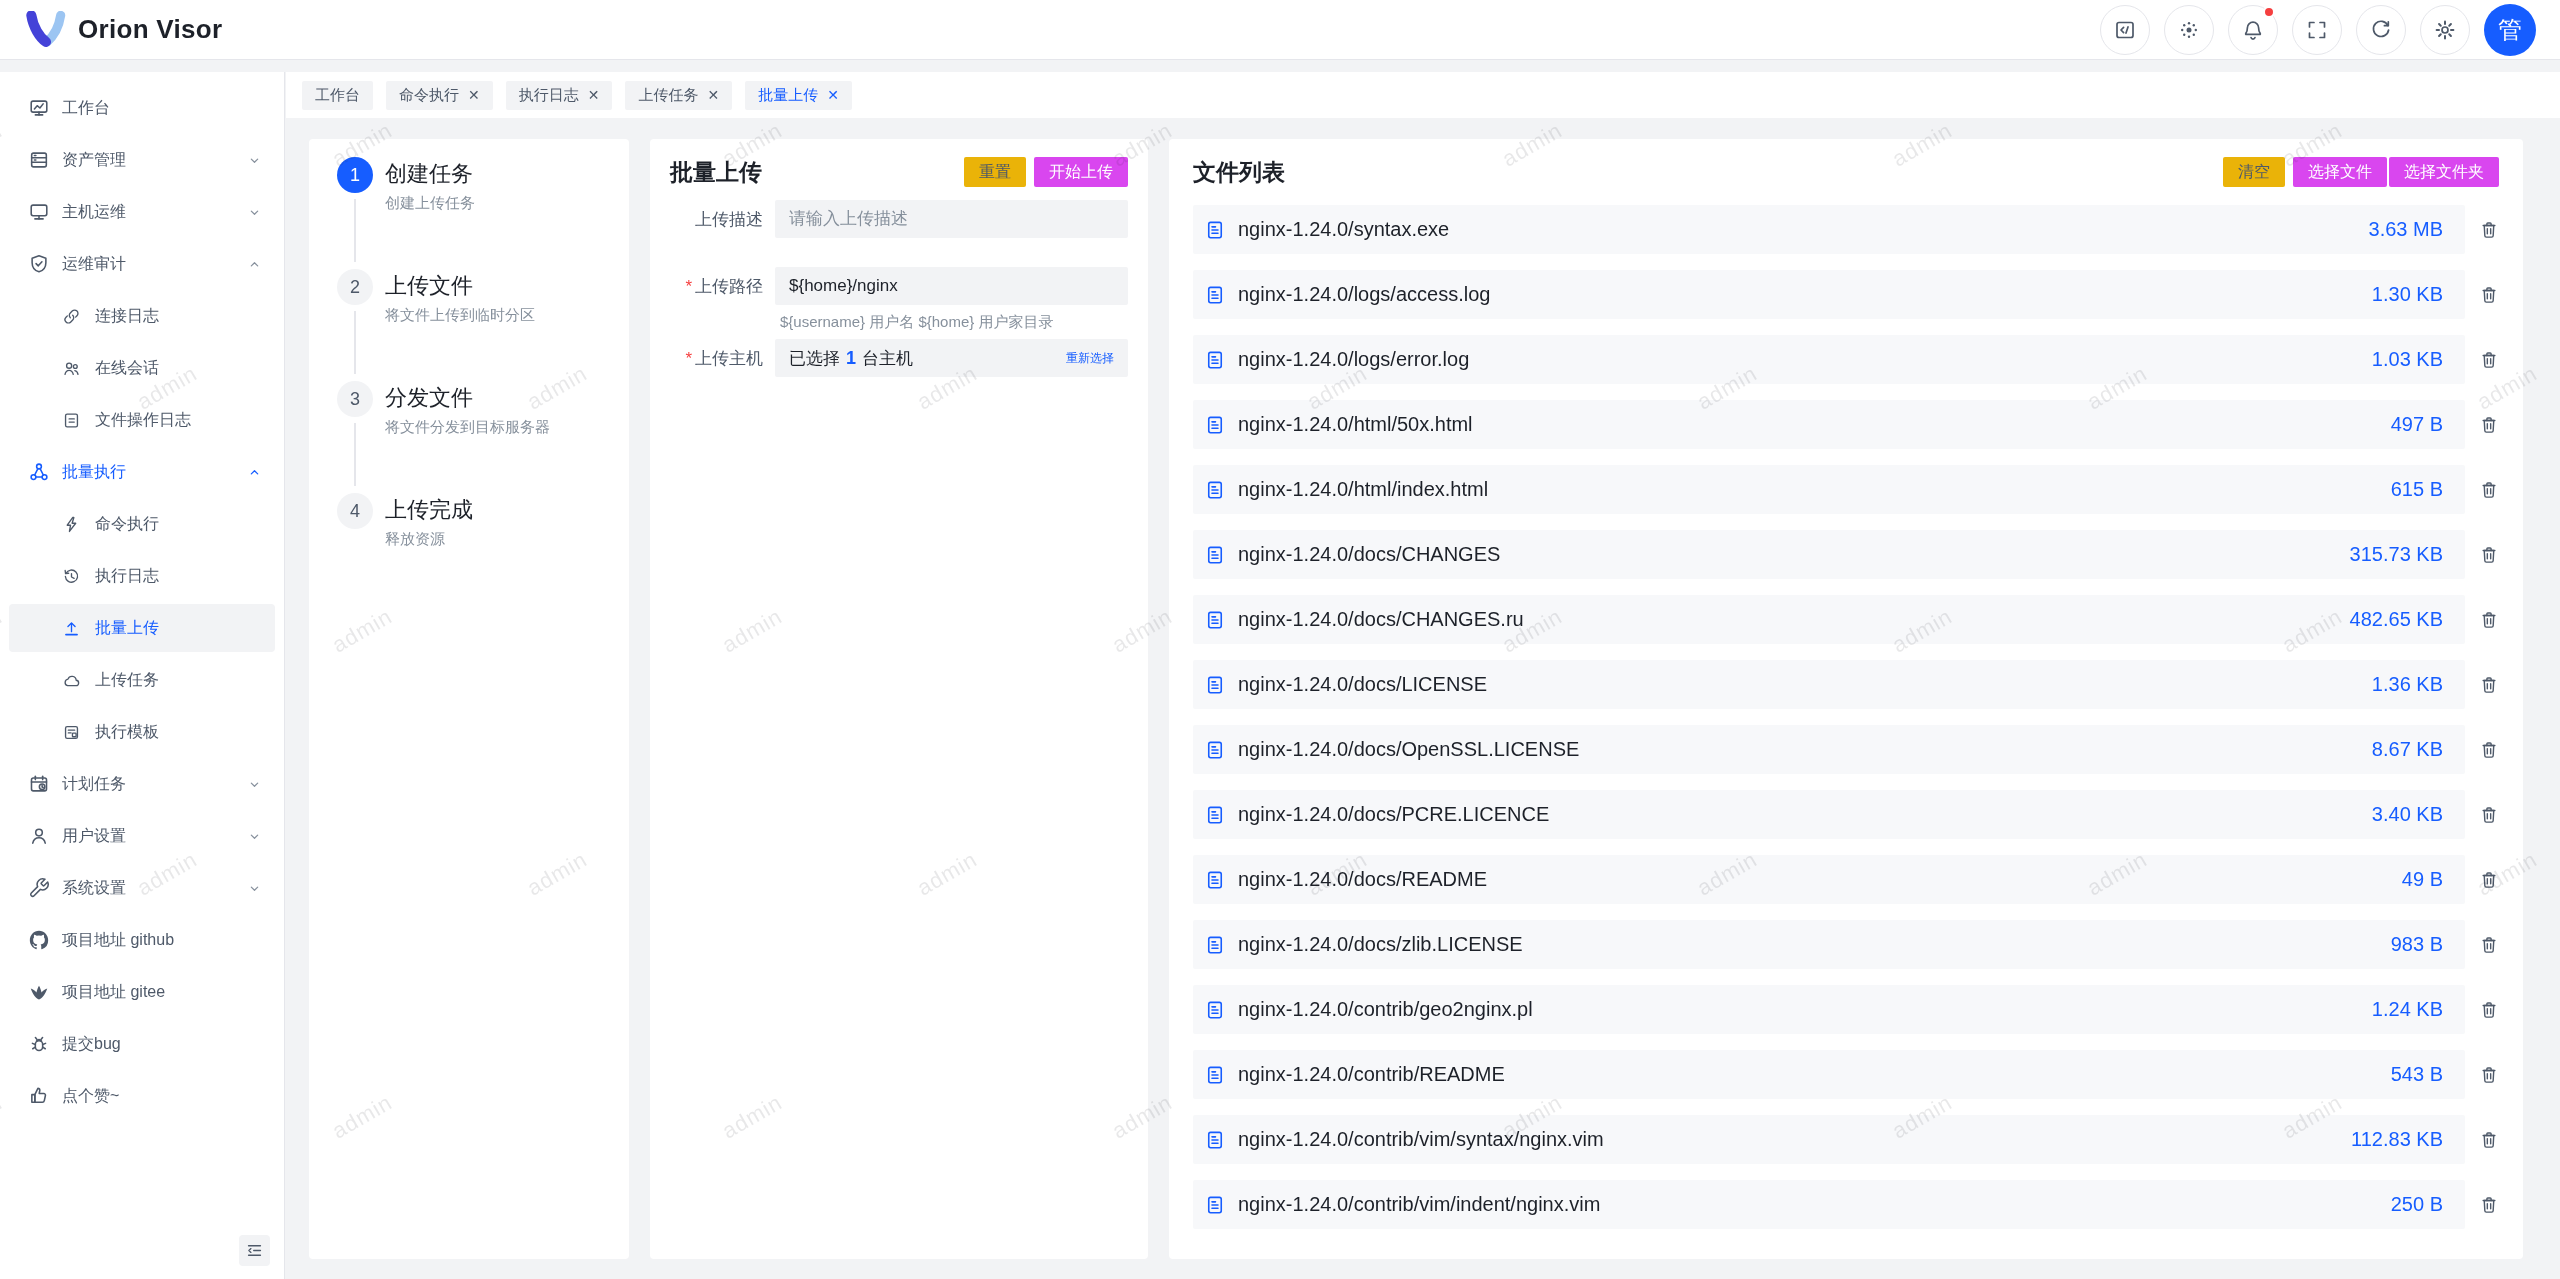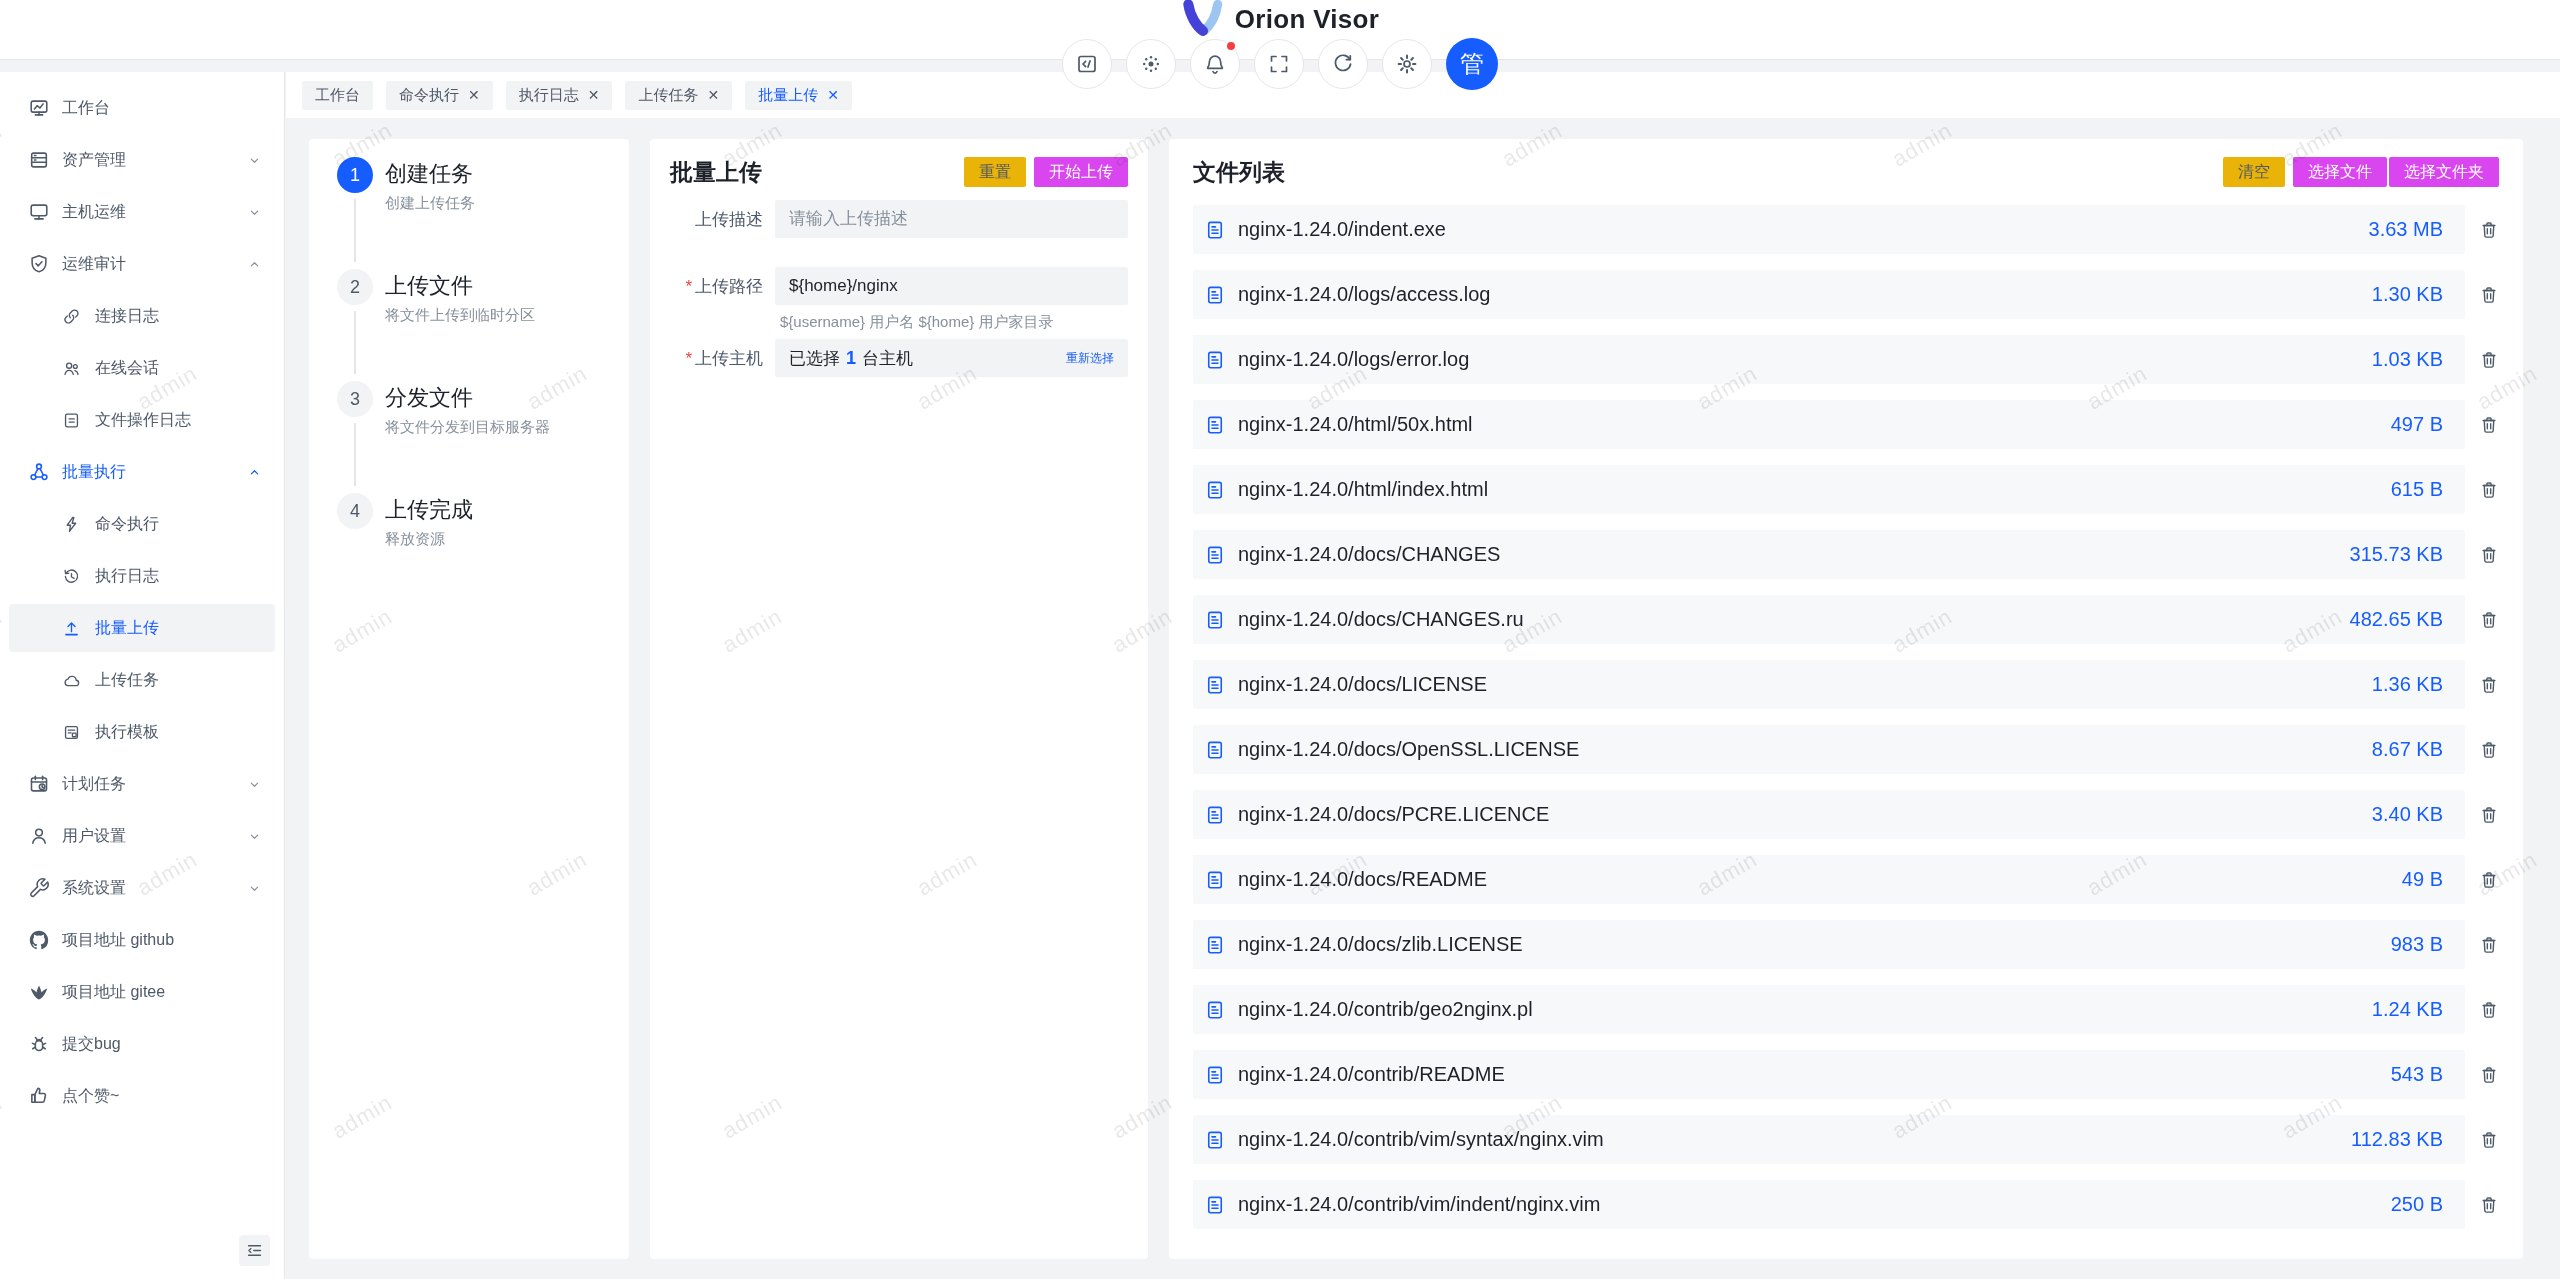--- a/index.html
+++ b/index.html
@@ -6,21 +6,21 @@
   html,body { background:#e8eaed; }
   .screen {
     position:relative; width:2560px; height:1279px; overflow:hidden;
     background:#f2f3f5; color:#1d2129;
     font-family:"Liberation Sans","DejaVu Sans",sans-serif;
   }
   
   .top-header {
     position:absolute; top:0; left:0; width:100%; height:60px; background:#fff;
     border-bottom:1px solid #e5e6eb; display:flex; align-items:center;
-    justify-content:space-between; padding:0 24px; z-index:40;flex-direction:column;
+    justify-content:space-between; padding:0 24px; z-index:40;
   }
   .logo { display:flex; align-items:center; gap:10px; }
   .logo-mark { width:44px; height:38px; display:flex; }
   .logo-text { font-size:26px; font-weight:600; color:#1d2129; letter-spacing:.3px; }
   .header-actions { display:flex; align-items:center; gap:14px; }
   .action-btn {
     width:50px; height:50px; border-radius:50%; border:1px solid #e5e6eb; background:#fff;
     display:flex; align-items:center; justify-content:center; color:#4e5969; position:relative; cursor:pointer;
   }
   .action-btn svg { width:24px; height:24px; }
@@ -584,21 +584,21 @@
           <div class="file-row">
             <div class="file-row-bg">
               <span class="file-icon">
                 <svg viewBox="0 0 24 24" fill="none" stroke="currentColor" stroke-width="1.9" stroke-linecap="round">
                   <rect x="4.5" y="2.8" width="15" height="18.4" rx="2.2"></rect>
                   <line x1="8.4" y1="8.2" x2="12.6" y2="8.2"></line>
                   <line x1="8.4" y1="12" x2="15.6" y2="12"></line>
                   <line x1="8.4" y1="15.8" x2="15.6" y2="15.8"></line>
                 </svg>
               </span>
-              <span class="file-name">nginx-1.24.0/indent.exe</span>
+              <span class="file-name">nginx-1.24.0/syntax.exe</span>
               <span class="file-size">3.63 MB</span>
             </div>
             <span class="trash-btn">
               <svg viewBox="0 0 24 24" fill="none" stroke="currentColor" stroke-width="1.7" stroke-linecap="round" stroke-linejoin="round">
                 <path d="M5 6.5h14"></path>
                 <path d="M9.5 6.5V4.6a1 1 0 0 1 1-1h3a1 1 0 0 1 1 1v1.9"></path>
                 <path d="M6.3 6.5h11.4l-.7 12.3a1.8 1.8 0 0 1-1.8 1.7H8.8a1.8 1.8 0 0 1-1.8-1.7z"></path>
                 <line x1="10" y1="10.5" x2="10" y2="16.5"></line>
                 <line x1="14" y1="10.5" x2="14" y2="16.5"></line>
               </svg>

